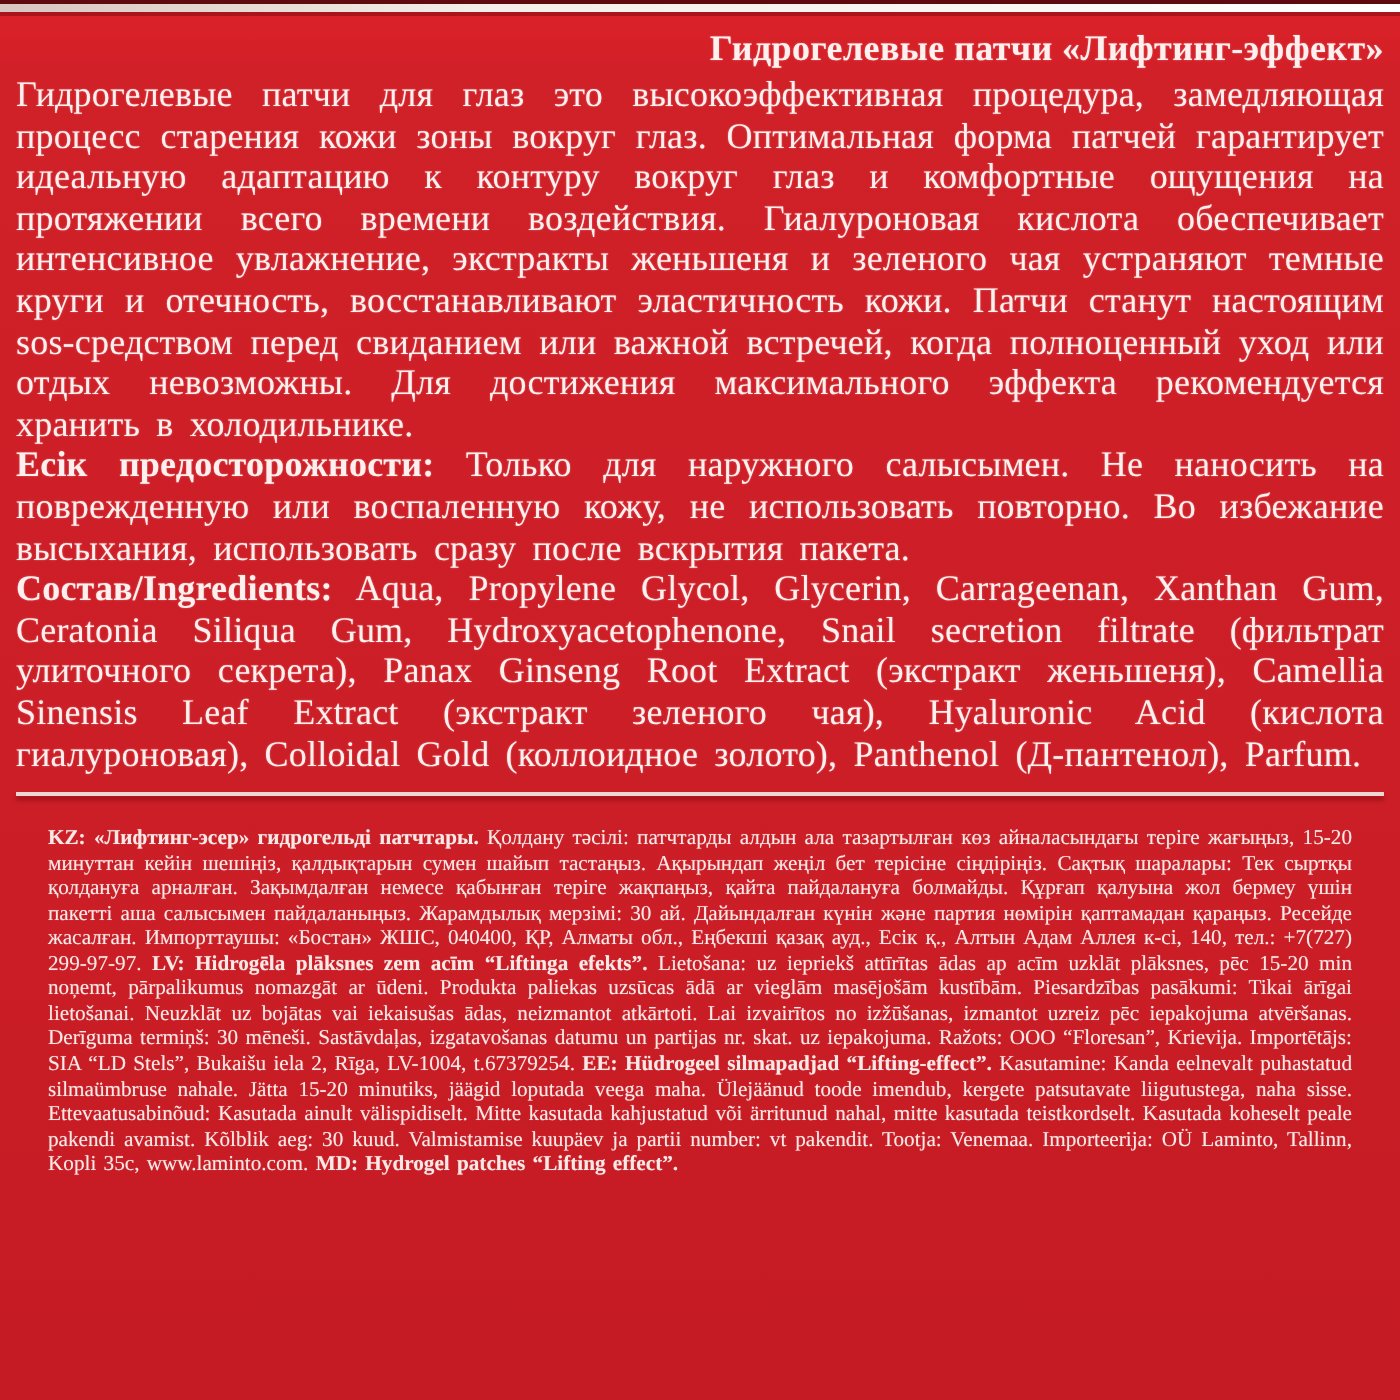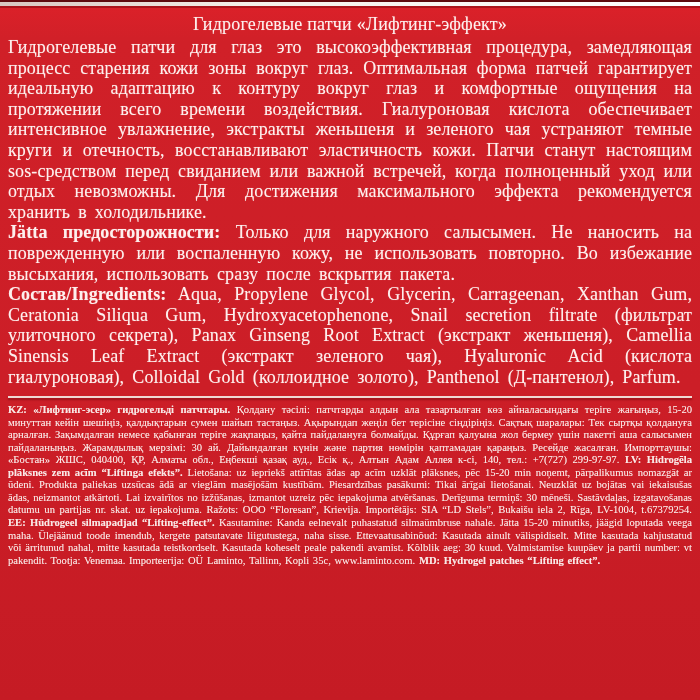--- a/index.html
+++ b/index.html
@@ -11,32 +11,32 @@
   }
   .edge-dark{height:2px;background:#5e0a0e;}
   .edge-white{height:4px;background:linear-gradient(90deg,#d8c6c0 0%,#f4efe9 35%,#ffffff 100%);}
   .edge-accent{height:2px;background:#aa141b;}
   .content{
     padding:4px 8px 0 8px;
     text-shadow:0 0 1px rgba(255,210,210,.45);
   }
   .hdr{text-align:center;line-height:20px;margin:2px 0 3px 0;}
   .hdr .t1{font-size:17px;font-weight:bold;display:block;}
-  .hdr .t2{font-size:18px;font-weight:normal;display:block;letter-spacing:.2px;}
+  .hdr .t2{font-size:18px;font-weight:bold;display:block;letter-spacing:.2px;text-align:right;}
   p.body{
     margin:0;font-size:18px;line-height:20.6px;text-align:justify;
     word-spacing:3.5px;letter-spacing:.1px;
   }
   p.body b{font-weight:bold;}
   hr.divider{
     border:none;height:2px;background:#efd8d3;margin:9px 0 6px 0;
     box-shadow:0 2px 2px rgba(90,0,8,.45);
   }
   p.fine{
-    margin:0;font-size:10.6px;line-height:12.55px;text-align:justify;
+    margin:16px;font-size:10.6px;line-height:12.55px;text-align:justify;
     word-spacing:1px;color:#f8e8e6;text-shadow:0 0 .5px rgba(255,215,215,.5);
   }
   p.fine b{font-weight:bold;}
 </style>
 </head>
 <body>
 
 <div class="page">
   <div>
     <div class="edge-dark"></div>
@@ -45,21 +45,21 @@
   </div>
 
   <div class="content">
     <div class="hdr">
       <span class="t2">Гидрогелевые патчи «Лифтинг-эффект»</span>
     </div>
 
     <p class="body">Гидрогелевые патчи для глаз  это высокоэффективная процедура, замедляющая процесс старения кожи зоны вокруг глаз. Оптимальная форма патчей гарантирует идеальную адаптацию к контуру вокруг глаз и комфортные ощущения на протяжении всего времени воздействия. Гиалуроновая кислота обеспечивает интенсивное увлажнение, экстракты женьшеня  и зеленого чая устраняют темные круги и отечность, восстанавливают эластичность кожи. Патчи станут настоящим sos-средством перед свиданием или важной встречей, когда полноценный уход или отдых невозможны. Для достижения максимального эффекта рекомендуется хранить в холодильнике.</p>
 
 
-    <p class="body"><b>Jätta предосторожности:</b> <span>Только для наружного салысымен. Не наносить на поврежденную или воспаленную кожу, не использовать повторно. Во избежание высыхания, использовать сразу после вскрытия пакета.</span></p>
+    <p class="body"><b>Есік предосторожности:</b> <span>Только для наружного салысымен. Не наносить на поврежденную или воспаленную кожу, не использовать повторно. Во избежание высыхания, использовать сразу после вскрытия пакета.</span></p>
 
     <p class="body"><b>Состав/Ingredients:</b> <span>Aqua, Propylene Glycol, Glycerin, Carrageenan, Xanthan Gum, Ceratonia Siliqua Gum, Hydroxyacetophenone, Snail secretion filtrate (фильтрат улиточного секрета), Panax Ginseng Root Extract (экстракт женьшеня), Camellia Sinensis Leaf Extract (экстракт зеленого чая), Hyaluronic Acid (кислота гиалуроновая), Colloidal Gold (коллоидное золото), Panthenol (Д-пантенол), Parfum.</span></p>
 
     <hr class="divider">
 
     <p class="fine"><b>KZ: «Лифтинг-эсер» гидрогельді патчтары.</b> <span>Қолдану тәсілі: патчтарды алдын ала тазартылған көз айналасындағы теріге жағыңыз, 15-20 минуттан кейін шешіңіз, қалдықтарын сумен шайып тастаңыз. Ақырындап жеңіл бет терісіне сіңдіріңіз. Сақтық шаралары: Тек сыртқы қолдануға арналған. Зақымдалған немесе қабынған теріге жақпаңыз, қайта пайдалануға болмайды. Құрғап қалуына жол бермеу үшін пакетті аша салысымен пайдаланыңыз. Жарамдылық мерзімі: 30 ай. Дайындалған күнін және партия нөмірін қаптамадан қараңыз. Ресейде жасалған. Импорттаушы: «Бостан» ЖШС, 040400, ҚР, Алматы обл., Еңбекші қазақ ауд., Есік қ., Алтын Адам Аллея  к-сі, 140, тел.: +7(727) 299-97-97.</span> <b>LV: Hidrogēla plāksnes zem acīm “Liftinga efekts”.</b> <span>Lietošana: uz iepriekš attīrītas ādas ap acīm uzklāt plāksnes, pēc 15-20 min noņemt, pārpalikumus nomazgāt ar ūdeni. Produkta paliekas uzsūcas ādā ar vieglām masējošām kustībām. Piesardzības pasākumi: Tikai ārīgai lietošanai. Neuzklāt uz bojātas vai iekaisušas ādas, neizmantot atkārtoti. Lai izvairītos no izžūšanas, izmantot uzreiz pēc iepakojuma atvēršanas. Derīguma termiņš: 30 mēneši. Sastāvdaļas, izgatavošanas datumu un partijas nr. skat. uz iepakojuma. Ražots: OOO “Floresan”, Krievija. Importētājs: SIA “LD Stels”, Bukaišu iela 2, Rīga, LV-1004, t.67379254.</span> <b>EE: Hüdrogeel silmapadjad “Lifting-effect”.</b> <span>Kasutamine: Kanda eelnevalt puhastatud silmaümbruse nahale. Jätta 15-20 minutiks, jäägid loputada veega maha. Ülejäänud toode imendub, kergete patsutavate liigutustega, naha sisse. Ettevaatusabinõud: Kasutada ainult välispidiselt. Mitte kasutada kahjustatud või ärritunud nahal, mitte kasutada teistkordselt. Kasutada koheselt peale pakendi avamist. Kõlblik aeg: 30 kuud. Valmistamise kuupäev ja partii number: vt pakendit. Tootja: Venemaa. Importeerija: OÜ Laminto, Tallinn, Kopli 35c, www.laminto.com.</span> <b>MD: Hydrogel patches “Lifting effect”.</b> <span></span></p>
   </div>
 </div>
 
 </body></html>

